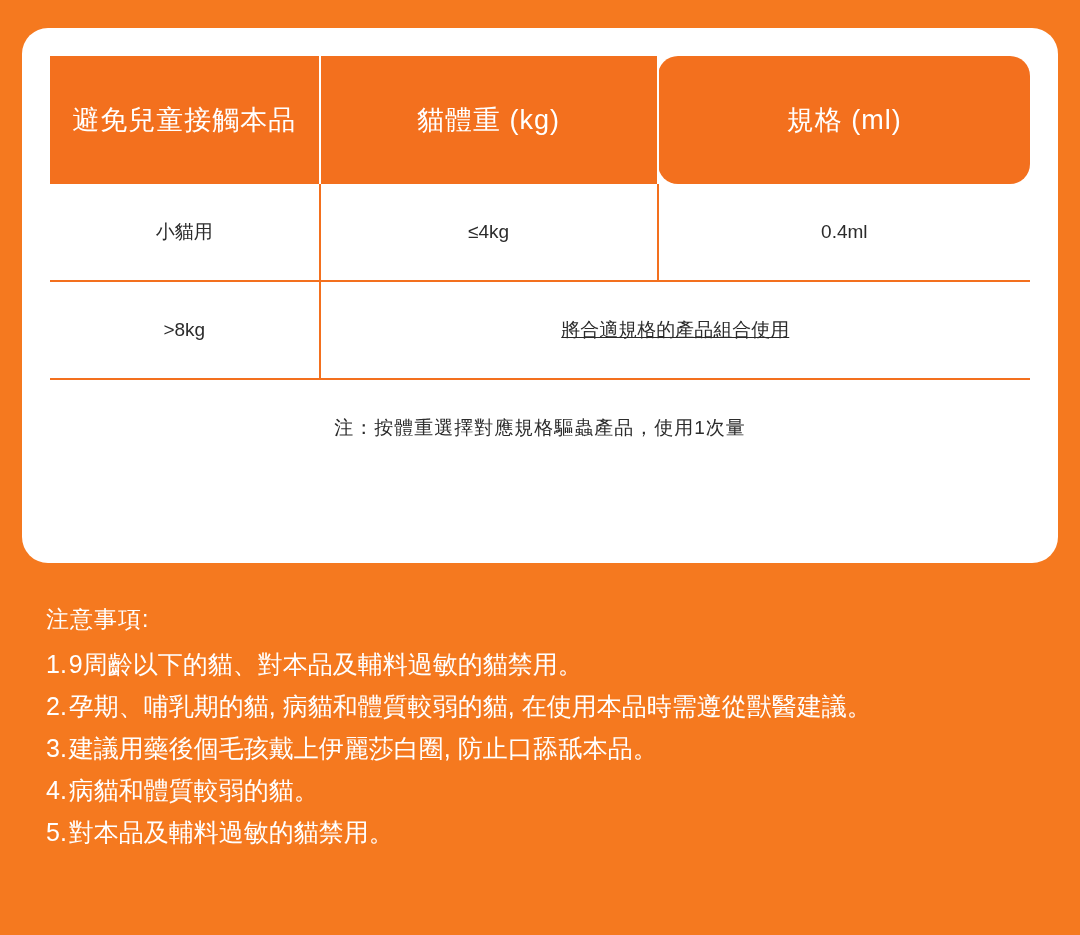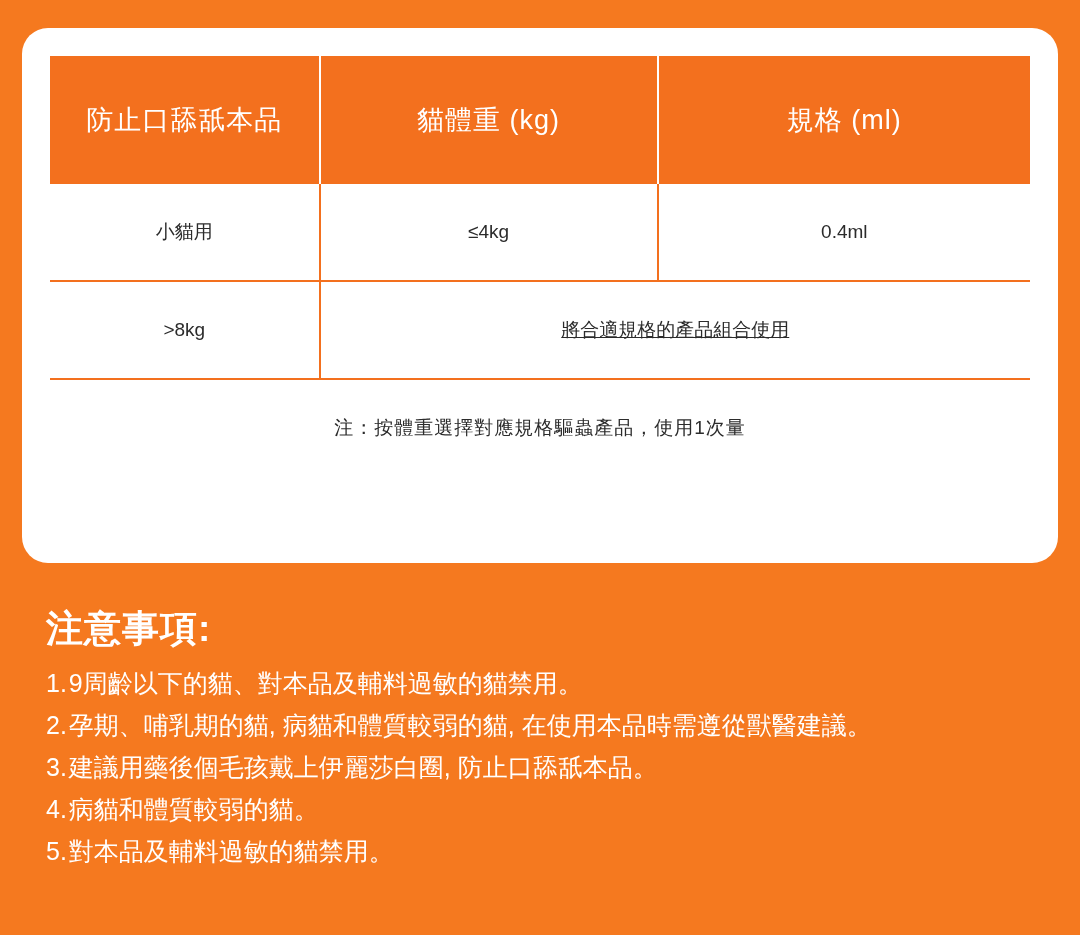--- a/index.html
+++ b/index.html
@@ -64,20 +64,21 @@
     background: #f3701e;
     color: #ffffff;
     font-size: 27px;
     font-weight: 400;
     height: 126px;
     border-right: 2px solid #ffffff;
     letter-spacing: 1px;
   }
   table.spec thead th:last-child {
     border-right: none;
+    border-radius: 20px;
   }
 
   
   table.spec tbody td {
     font-size: 19px;
     height: 88px;
     border-bottom: 2px solid #f3701e;
     border-right: 2px solid #f3701e;
     padding: 4px 6px;
   }
@@ -105,22 +106,22 @@
   
   .notes {
     position: absolute;
     left: 46px;
     top: 604px;
     right: 30px;
     color: #ffffff;
   }
 
   .notes-title {
-    font-size: 37px;
-    font-weight: bold;
+    font-size: 23px;
+    font-weight: normal;
     letter-spacing: 1px;
     margin-bottom: 10px;
   }
 
   ol.notes-list {
     list-style: none;
     margin: 0;
     padding: 0;
   }
 
@@ -149,21 +150,21 @@
   <div class="card">
     <div class="table-wrap">
       <table class="spec">
         <colgroup>
           <col class="c1">
             <col class="c2">
             <col class="c3">
         </colgroup>
         <thead>
           <tr>
-            <th>防止口舔舐本品</th>
+            <th>避免兒童接觸本品</th>
             <th>貓體重 (kg)</th>
             <th>規格 (ml)</th>
           </tr>
         </thead>
         <tbody>
           <tr>
             <td>小貓用</td>
             <td>≤4kg</td>
             <td>0.4ml</td>
           </tr>

